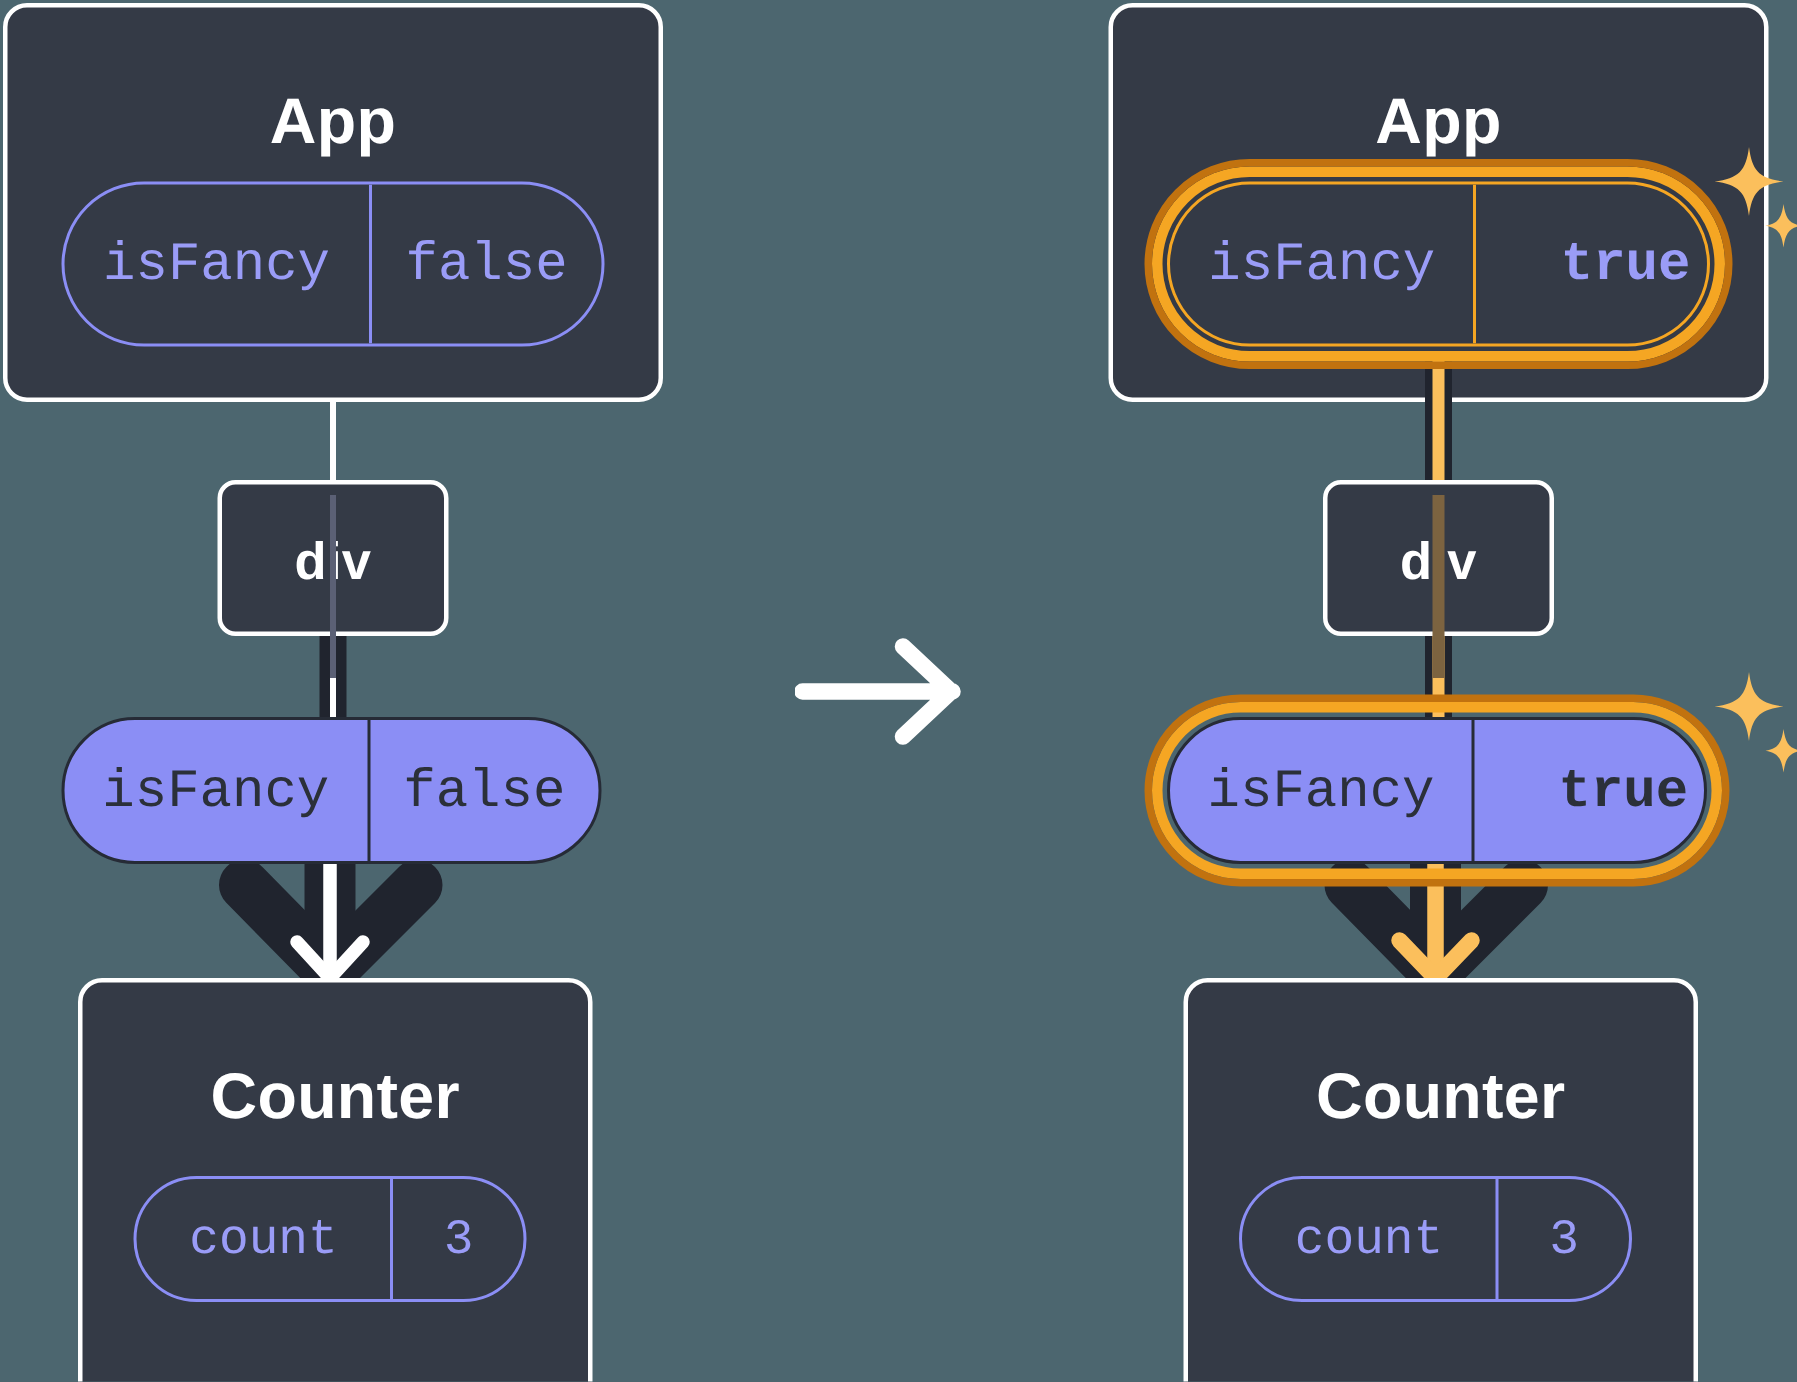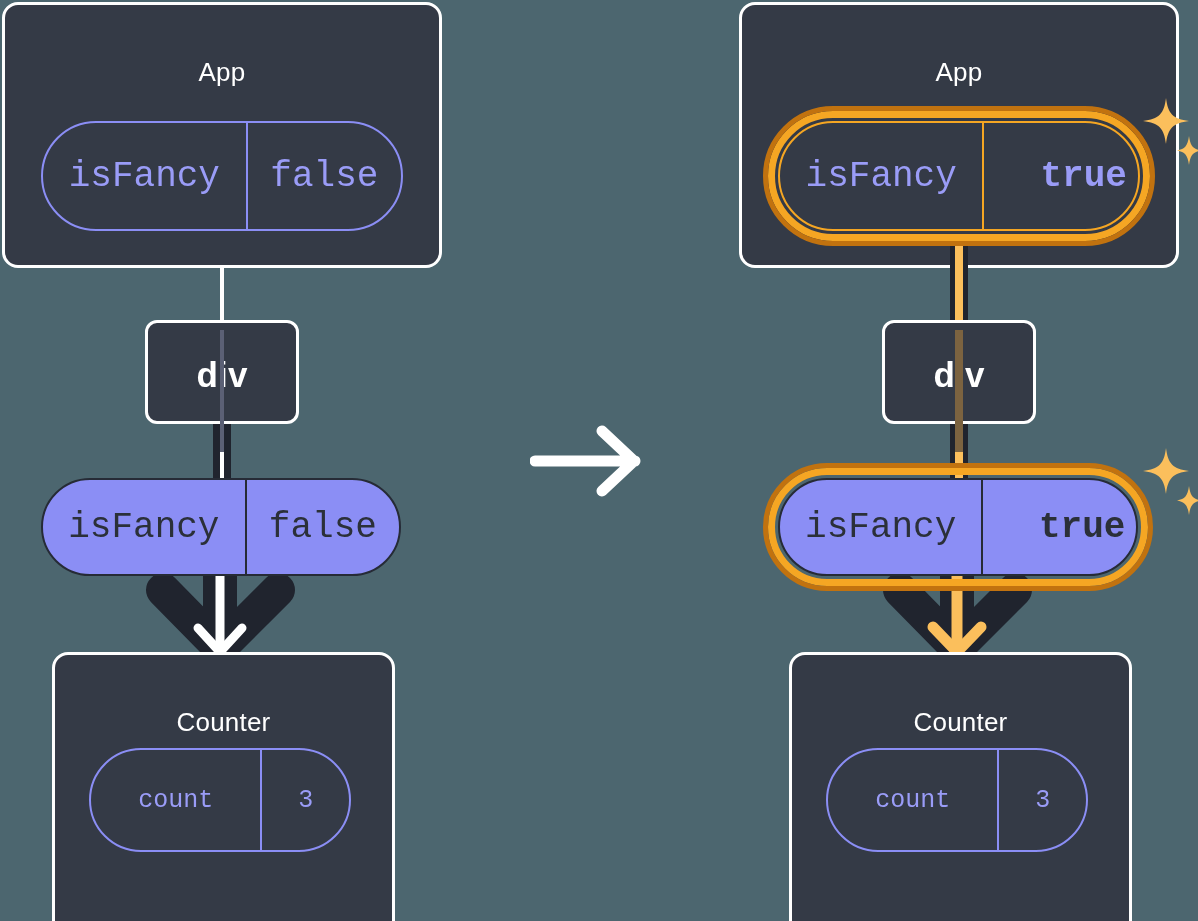--- a/index.html
+++ b/index.html
@@ -36,22 +36,22 @@
     border: 3px solid #ffffff;
     border-radius: 16px;
     box-sizing: border-box;
   }
   .comp-title {
     position: absolute;
     left: 0;
     right: 0;
     text-align: center;
     color: #ffffff;
-    font-size: 26px;
-    font-weight: 400;
+    font-size: 43px;
+    font-weight: 700;
     letter-spacing: .2px;
   }
 
   
   .app-box {
     left: 2px;
     top: 2px;
     width: 440px;
     height: 266px;
   }
@@ -139,24 +139,24 @@
     height: 98px;
     font-size: 36px;
     z-index: 7;
   }
   .float-pill .key { width: 206px; }
   .float-pill .val { width: 154px; }
 
   
   .counter-pill {
     left: 89px;
-    top: 748px;
+    top: 784px;
     width: 262px;
-    height: 104px;
-    font-size: 25px;
+    height: 84px;
+    font-size: 33px;
     z-index: 7;
   }
   .counter-pill .key { width: 174px; }
   .counter-pill .val { width: 88px; }
 
   .bold-val { font-weight: 700; padding-left: 45px; }
 
   
   .line {
     position: absolute;

